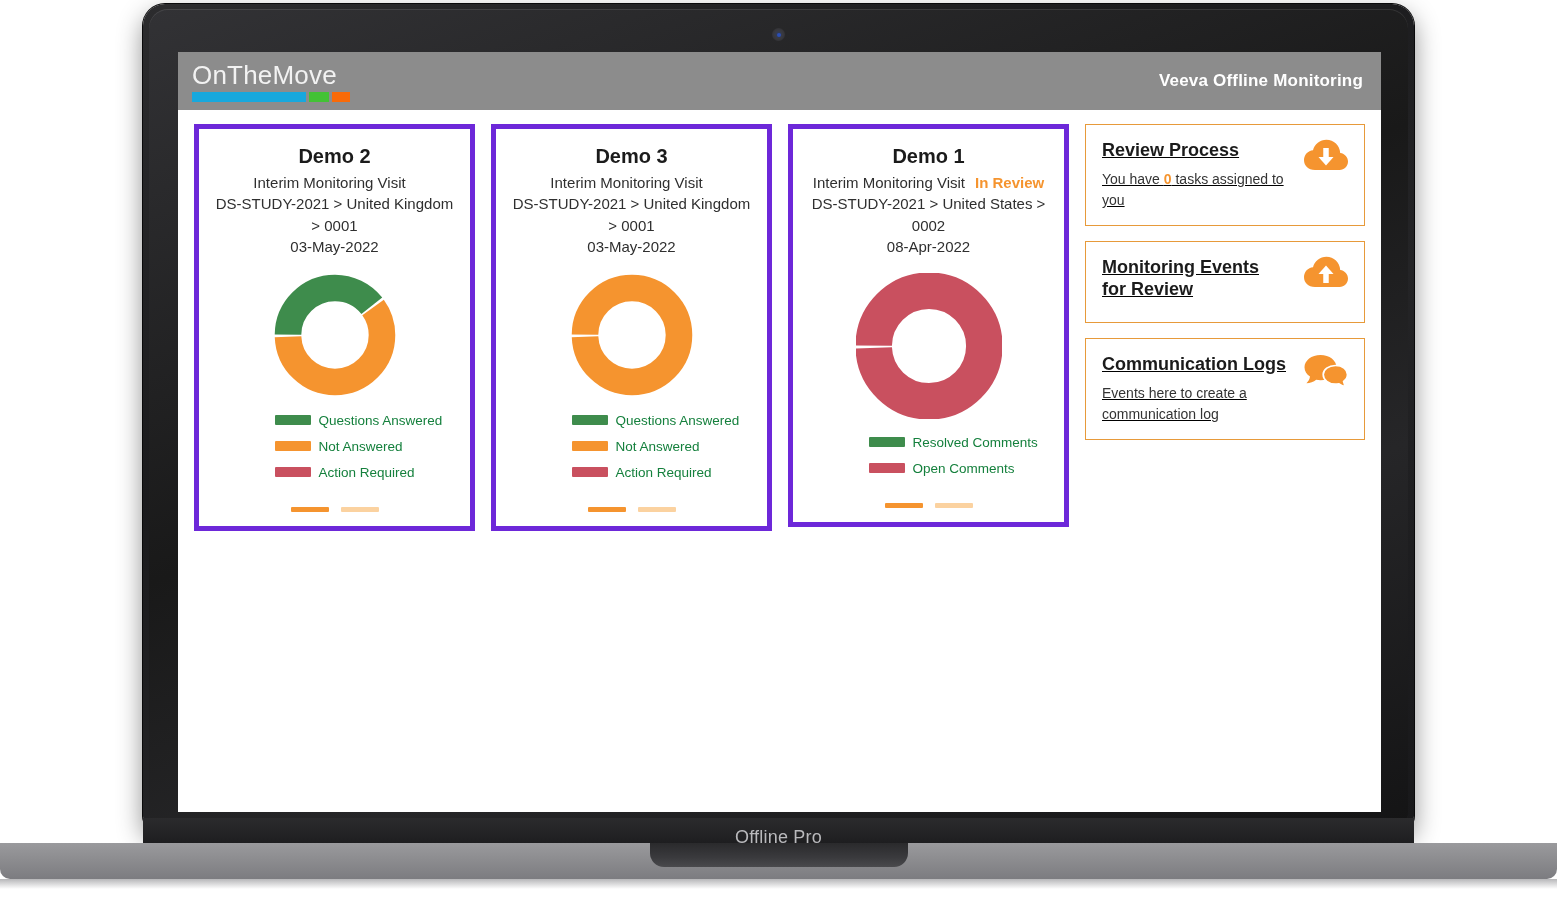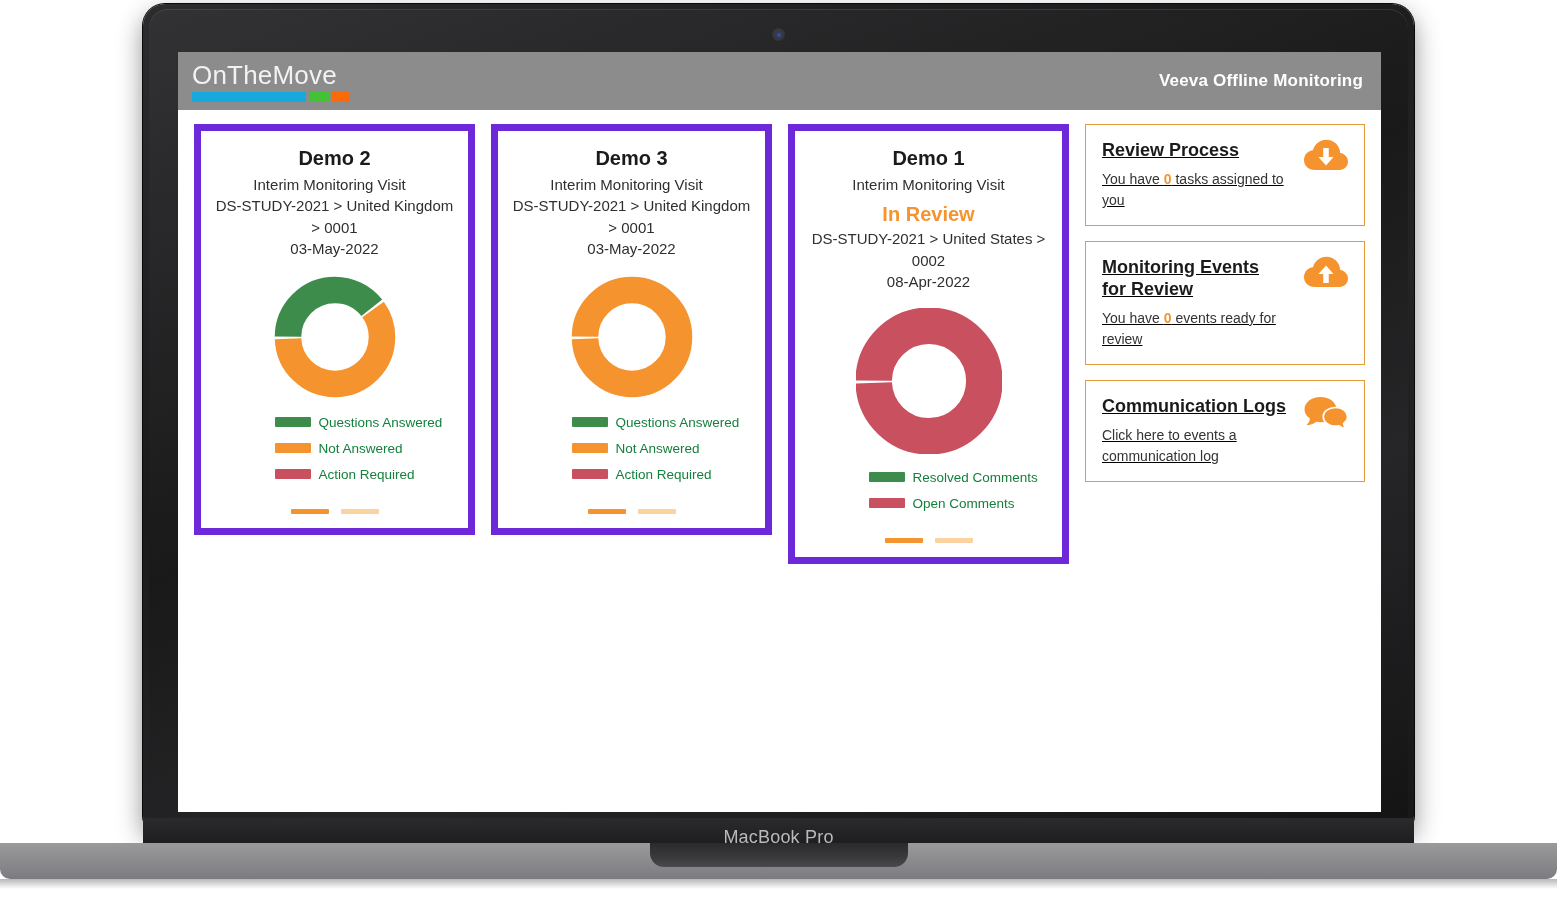--- a/index.html
+++ b/index.html
@@ -93,34 +93,34 @@
   
   .workspace {
     position: relative; height: 702px; width: 100%;
     background: #ffffff; padding: 14px 16px 0 16px;
     display: flex; gap: 16px; align-items: flex-start;
   }
   .visit-cards { display: flex; gap: 16px; align-items: flex-start; }
 
   .visit-card {
     width: 281px; min-height: 375px;
-    border: 7px solid #6d28d9; background: #ffffff;
+    border: 5px solid #6d28d9; background: #ffffff;
     padding: 16px 12px 14px 12px;
     display: flex; flex-direction: column; align-items: center;
   }
   .visit-title {
     font-size: 20px; font-weight: bold; color: #1b1b1b; margin-bottom: 6px;
     text-align: center;
   }
   .visit-type-row {
     display: flex; gap: 10px; align-items: baseline; justify-content: center;
     flex-wrap: wrap;
   }
   .visit-type { font-size: 15px; color: #2f2f2f; }
-  .visit-status { font-size: 20px; color: #f5942f; font-weight: bold; }
+  .visit-status { font-size: 15px; color: #f5942f; font-weight: bold; }
   .visit-path {
     font-size: 15px; color: #2f2f2f; text-align: center; line-height: 22px;
     margin-top: 2px;
   }
   .visit-date { font-size: 15px; color: #2f2f2f; margin-top: 1px; }
 
   
   .donut-wrap { margin-top: 18px; display: flex; justify-content: center; }
 
   
@@ -329,47 +329,46 @@
               <path d="M12 31 C5 31 1 26.5 1 21 C1 15.8 5 11.6 10 11.2 C11.5 5 17 0.7 23.4 0.7 C30.8 0.7 36.9 6.6 37.2 14 C42 14.6 45 18.4 45 22.6 C45 27.2 41.3 31 36.6 31 Z" fill="#f5942f"></path>
               <path d="M23 9 L23 21" stroke="#ffffff" stroke-width="5.5" stroke-linecap="butt"></path>
               <path d="M15.5 18 L23 26.5 L30.5 18 Z" fill="#ffffff"></path>
             </svg>
           </div>
         </div>
 
         <div class="side-panel">
           <div class="side-panel-text">
             <div class="panel-title">Monitoring Events for Review</div>
-            <div class="panel-sub"><span>You have </span><span class="panel-count">0</span><span> events ready for review</span></div>
           </div>
           <div class="panel-icon">
             <svg width="46" height="36" viewBox="0 0 46 36">
               <path d="M12 31 C5 31 1 26.5 1 21 C1 15.8 5 11.6 10 11.2 C11.5 5 17 0.7 23.4 0.7 C30.8 0.7 36.9 6.6 37.2 14 C42 14.6 45 18.4 45 22.6 C45 27.2 41.3 31 36.6 31 Z" fill="#f5942f"></path>
               <path d="M23 27 L23 15" stroke="#ffffff" stroke-width="5.5" stroke-linecap="butt"></path>
               <path d="M15.5 18 L23 9.5 L30.5 18 Z" fill="#ffffff"></path>
             </svg>
           </div>
         </div>
 
         <div class="side-panel">
           <div class="side-panel-text">
             <div class="panel-title">Communication Logs</div>
-            <div class="panel-sub"><span>Click here to events a communication log</span><span class="panel-count"></span><span></span></div>
+            <div class="panel-sub"><span>Events here to create a communication log</span><span class="panel-count"></span><span></span></div>
           </div>
           <div class="panel-icon">
             <svg width="46" height="36" viewBox="0 0 46 36">
               <path d="M17.5 2 C8.5 2 1.5 7.5 1.5 14.2 C1.5 18 3.6 21.4 7 23.6 C6.7 26.3 5.3 28.6 3.4 30.3 C7 30.1 10.6 28.8 13.2 26.7 C14.6 27 16 27.2 17.5 27.2 C26.5 27.2 33.5 21.3 33.5 14.2 C33.5 7.5 26.5 2 17.5 2 Z" fill="#f5942f"></path>
               <path d="M32.5 12.5 C39.5 12.5 44.5 16.6 44.5 21.6 C44.5 24.3 43 26.8 40.6 28.4 C40.8 30.4 41.8 32.2 43.2 33.5 C40.5 33.3 37.9 32.3 36 30.8 C34.9 31 33.7 31.2 32.5 31.2 C25.5 31.2 20.2 26.7 20.2 21.6 C20.2 16.6 25.5 12.5 32.5 12.5 Z" fill="#f5942f" stroke="#ffffff" stroke-width="1.7"></path>
             </svg>
           </div>
         </div>
 
       </div>
     </div>
 
   </div>
 
-  <div class="laptop-chin">MacBook Pro</div>
+  <div class="laptop-chin">Offline Pro</div>
   <div class="laptop-base"></div>
   <div class="laptop-base-notch"></div>
   <div class="laptop-foot"></div>
 
 </div>
 
 </body></html>

